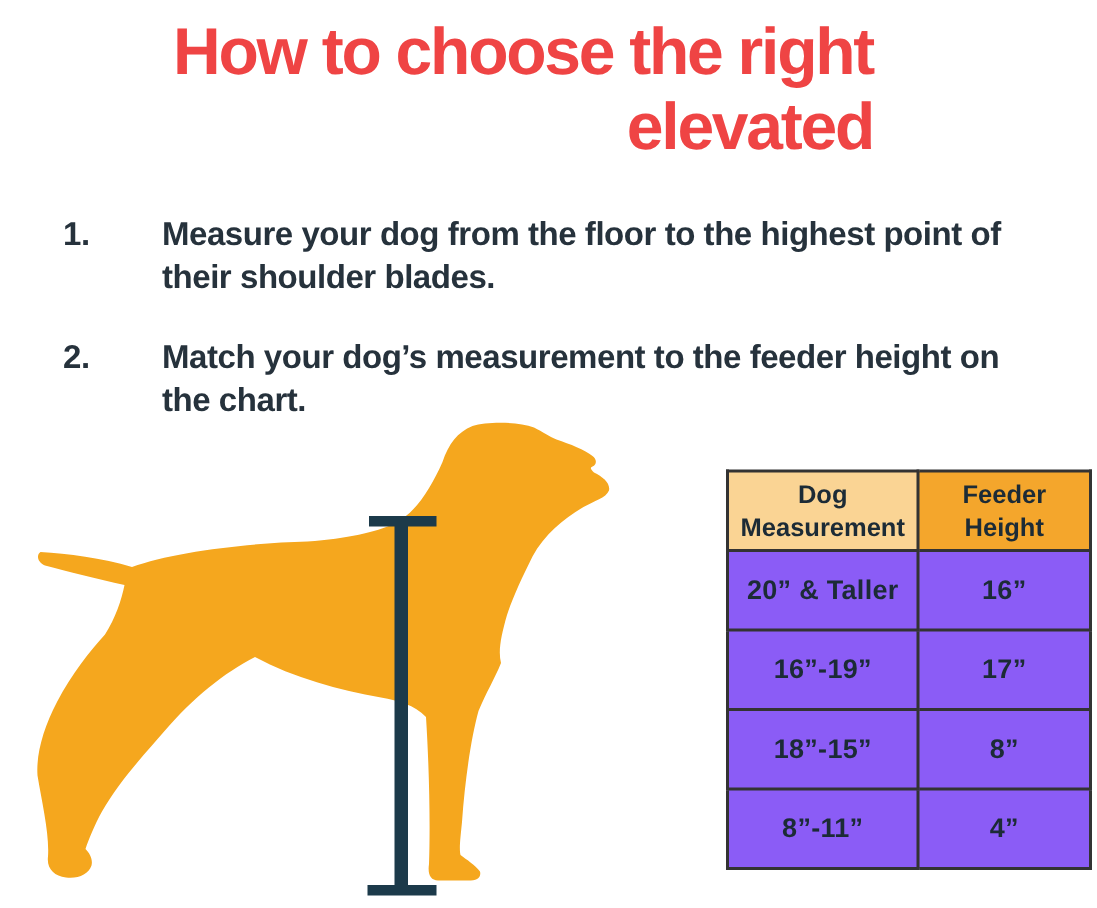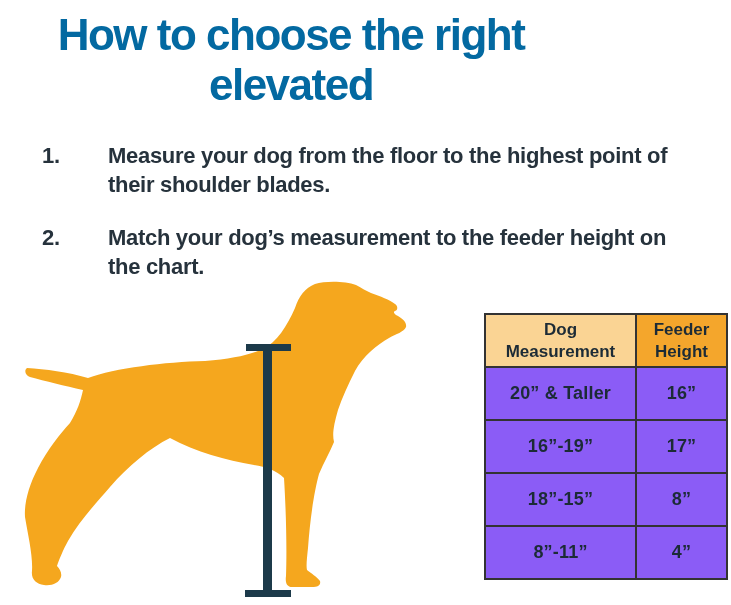--- a/index.html
+++ b/index.html
@@ -6,22 +6,22 @@
   .page{
     position:relative;
     width:731px;height:605px;
     background:#ffffff;
     overflow:hidden;
     font-family:"Liberation Sans","DejaVu Sans",sans-serif;
   }
   
   .title{
     position:absolute;top:10px;left:0;width:582px;
-    text-align:center;
-    color:#0369a1;
+    text-align:right;
+    color:#ef4444;
     font-weight:bold;
     font-size:44px;
     line-height:1.14;
     letter-spacing:-1.5px;
   }
   
   .steps{
     position:absolute;top:142px;left:42px;width:660px;
     color:#26323C;
   }
@@ -43,21 +43,21 @@
     border-collapse:collapse;
     table-layout:fixed;
     width:244px;
     color:#1C2B36;
   }
   .size-table th,.size-table td{
     border:2px solid #333333;
     text-align:center;
     vertical-align:middle;
     font-weight:bold;
-    padding:0 16px;
+    padding:0 4px;
   }
   .size-table th{
     height:51px;
     font-size:17px;
     line-height:1.25;
   }
   .size-table td{
     height:51px;
     font-size:18px;
     letter-spacing:0.2px;

